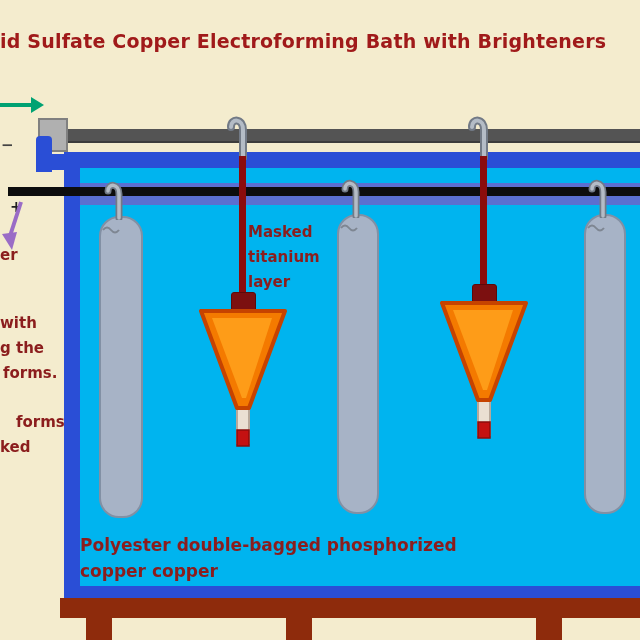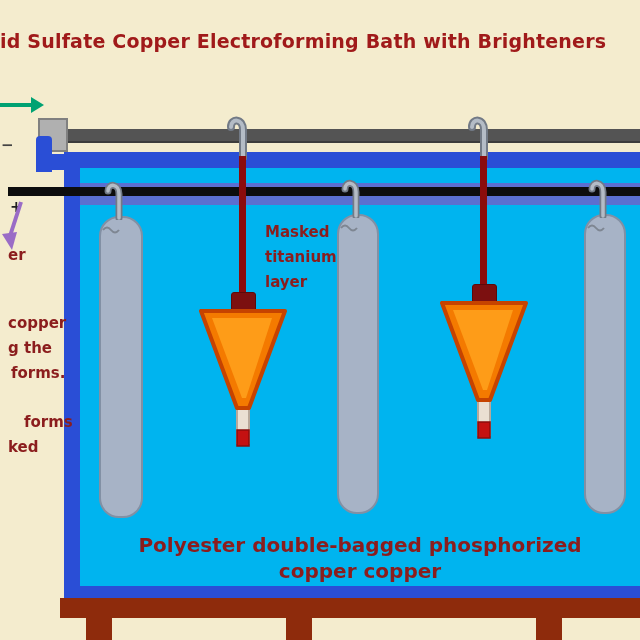--- a/index.html
+++ b/index.html
@@ -19,25 +19,25 @@
   #busbar{background:var(--busbar);border-bottom:2px solid #3c3c3c;}
   #clamp{background:var(--clamp);border:2px solid #808080;}
   #cathode-bar{background:var(--cathode-bar);}
   .bag{
     background:var(--anode-bag);
     border:2px solid var(--anode-bag-border);
     border-radius:20px;
   }
   .rod{background:var(--rod);}
   .chuck{background:var(--chuck);border:1px solid #5d0a0a;border-radius:3px;}
-  .frag{color:var(--text);font-size:15px;font-weight:bold;white-space:nowrap;padding-left:8px;}
+  .frag{color:var(--text);font-size:15px;font-weight:bold;white-space:nowrap;}
   #masked-label{color:var(--text);font-size:15px;font-weight:bold;line-height:25px;}
   #anodes-label{
-    left:80px;top:532px;width:560px;text-align:center;
-    color:var(--text);font-size:20px;font-weight:bold;line-height:26px;
+    left:80px;top:532px;width:560px;text-align:left;
+    color:var(--text);font-size:17px;font-weight:bold;line-height:26px;
   }
   .tablepart{background:var(--table);}
   .polarity{font-size:15px;font-weight:bold;color:#202020;}
 </style>
 </head>
 <body>
 
 <div id="stage">
 
   <div id="title" class="abs">id Sulfate Copper Electroforming Bath with Brighteners</div>
@@ -62,21 +62,21 @@
 
   <div id="cathode-bar" class="abs" style="left:8px;top:187px;width:632px;height:9px"></div>
   <div class="abs polarity" style="left:10px;top:198px">+</div>
 
   <svg class="abs" style="left:0;top:200px" width="30" height="52">
     <line x1="21" y1="2" x2="10" y2="36" style="stroke:var(--purple-arrow)" stroke-width="4"></line>
     <polygon points="2,34 12,50 17,32" style="fill:var(--purple-arrow)"></polygon>
   </svg>
 
   <div class="abs frag" style="left:0;top:246px">er</div>
-  <div class="abs frag" style="left:0;top:314px">copper</div>
+  <div class="abs frag" style="left:0;top:314px">with</div>
   <div class="abs frag" style="left:0;top:339px">g the</div>
   <div class="abs frag" style="left:3px;top:364px">forms.</div>
   <div class="abs frag" style="left:16px;top:413px">forms</div>
   <div class="abs frag" style="left:0;top:438px">ked</div>
 
   <div class="abs bag" style="left:99px;top:216px;width:40px;height:298px"></div>
   <div class="abs bag" style="left:337px;top:214px;width:38px;height:296px"></div>
   <div class="abs bag" style="left:584px;top:214px;width:38px;height:296px"></div>
 
   <svg class="abs" style="left:101px;top:224px" width="20" height="10">
@@ -122,21 +122,21 @@
     <polygon points="3,3 87,3 51,100 39,100" style="fill:var(--cone-fill);stroke:var(--cone-outline)" stroke-width="4" stroke-linejoin="round"></polygon>
     <polygon points="14,10 74,10 48,90 44,90" style="fill:var(--cone-highlight)" opacity="0.85"></polygon>
   </svg>
   <svg class="abs" style="left:439px;top:300px" width="90" height="150" viewBox="0 0 90 150">
     <rect x="39" y="95" width="12" height="40" style="fill:var(--tube-fill)" stroke="#b8a89a" stroke-width="2"></rect>
     <rect x="39" y="122" width="12" height="16" style="fill:var(--tube-tip)" stroke="#8b0d0d" stroke-width="1.5"></rect>
     <polygon points="3,3 87,3 51,100 39,100" style="fill:var(--cone-fill);stroke:var(--cone-outline)" stroke-width="4" stroke-linejoin="round"></polygon>
     <polygon points="14,10 74,10 48,90 44,90" style="fill:var(--cone-highlight)" opacity="0.85"></polygon>
   </svg>
 
-  <div id="masked-label" class="abs" style="left:265px;top:220px">
+  <div id="masked-label" class="abs" style="left:248px;top:220px">
     <div>Masked</div>
     <div>titanium</div>
     <div>layer</div>
   </div>
 
   <div id="anodes-label" class="abs">
     <div>Polyester double-bagged phosphorized</div>
     <div>copper copper</div>
   </div>
 

